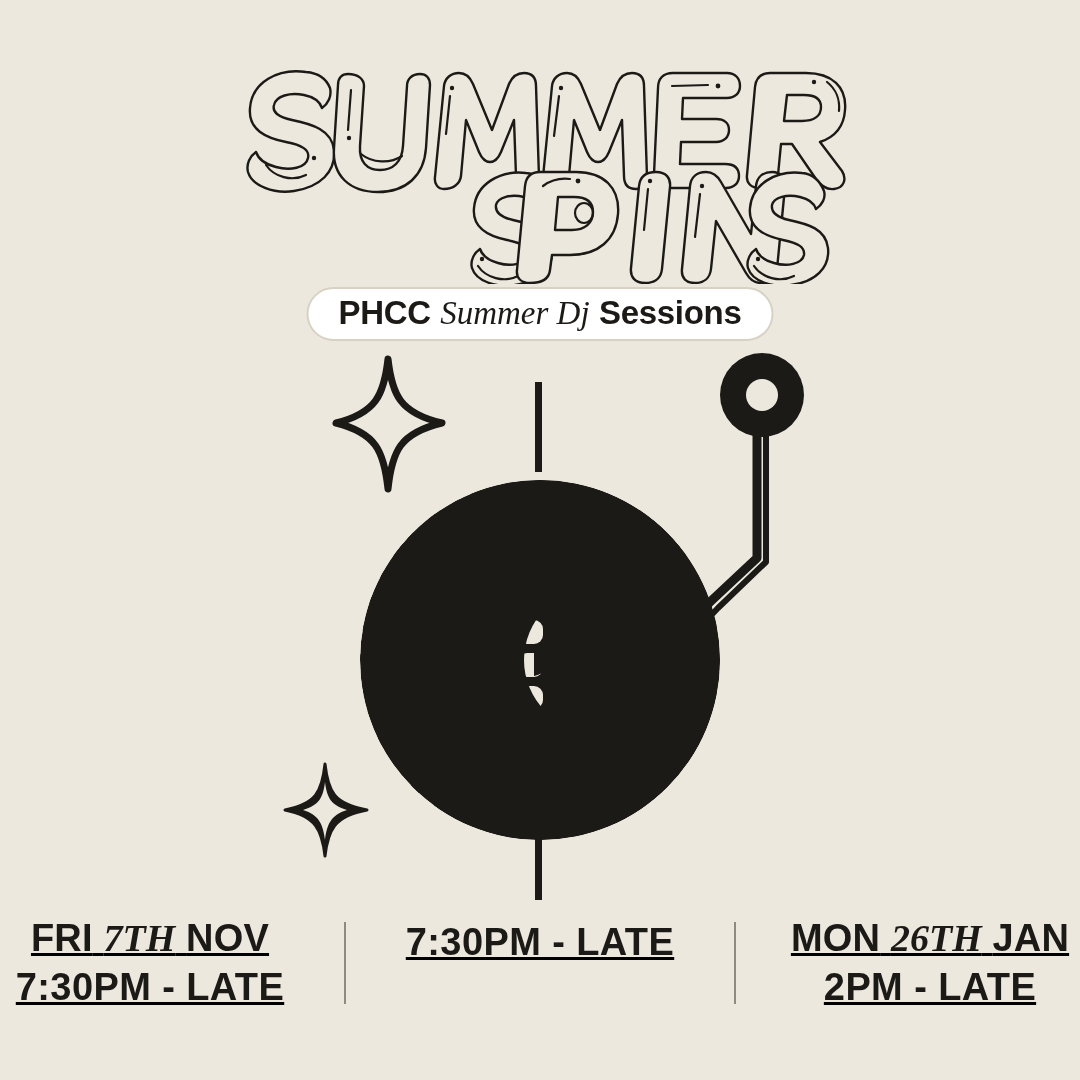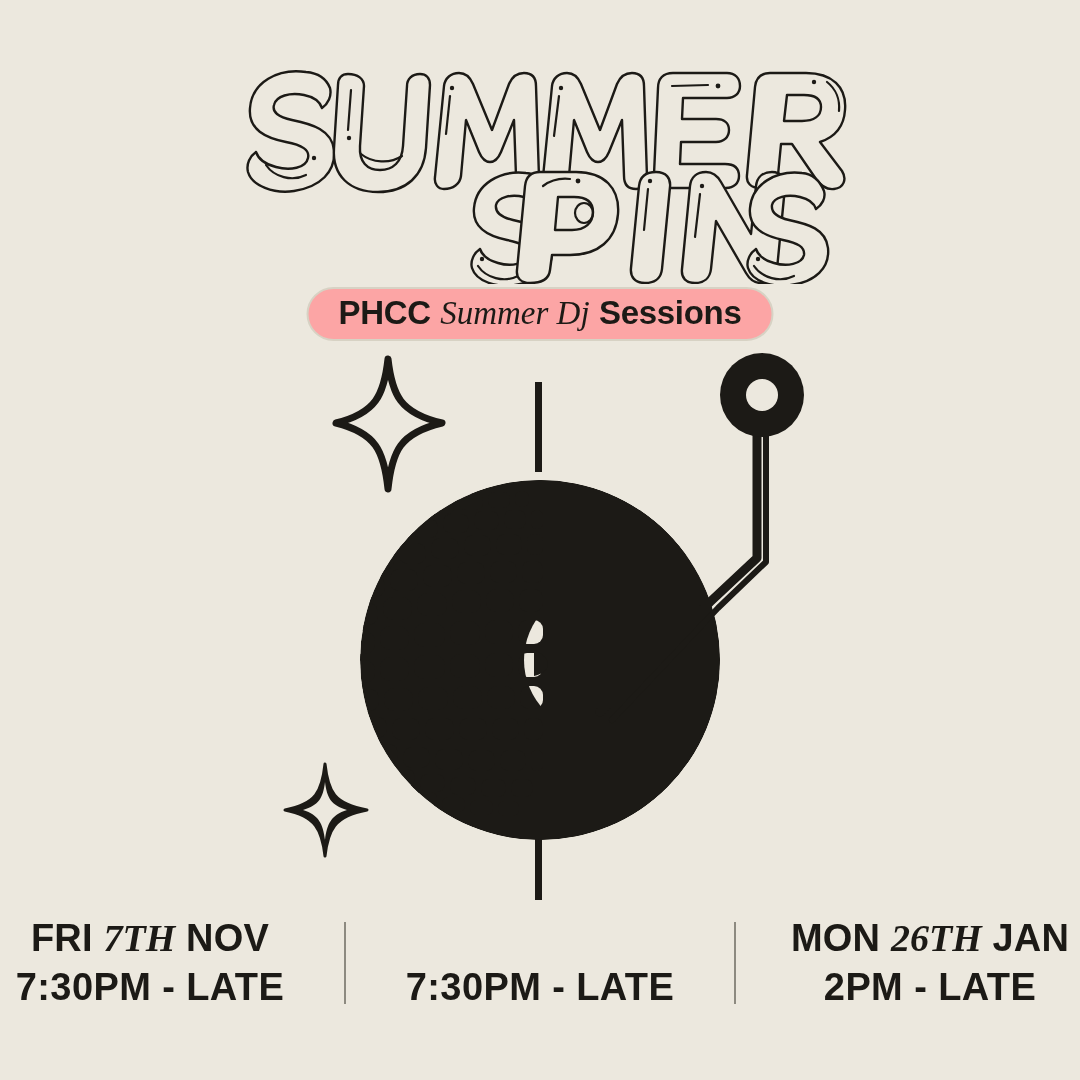--- a/index.html
+++ b/index.html
@@ -34,21 +34,21 @@
 
   
   .pill {
     position: absolute;
     top: 287px;
     left: 50%;
     transform: translateX(-50%);
     border: 2px solid #d7d2c4;
     border-radius: 999px;
     padding: 7px 30px 9px 30px;
-    background: #fca5a5;
+    background: #ffffff;
     white-space: nowrap;
     line-height: 1;
   }
   .pill-inner {
     font-size: 33px;
     letter-spacing: 0.2px;
     color: #1c1a16;
     display: inline-block;
     vertical-align: middle;
   }
@@ -73,22 +73,23 @@
     height: 560px;
   }
 
   
   .dates {
     position: absolute;
     left: 0;
     top: 916px;
     width: 1080px;
     display: flex;
-    align-items: flex-end;
+    align-items: flex-start;
     justify-content: center;
+    text-decoration: underline;
   }
   .date-col {
     flex: 0 0 auto;
     text-align: center;
     padding: 0 14px;
     position: relative;
   }
   .date-col.c0 { width: 316px; }
   .date-col.c1 { width: 316px; }
   .date-col.c2 { width: 316px; }

